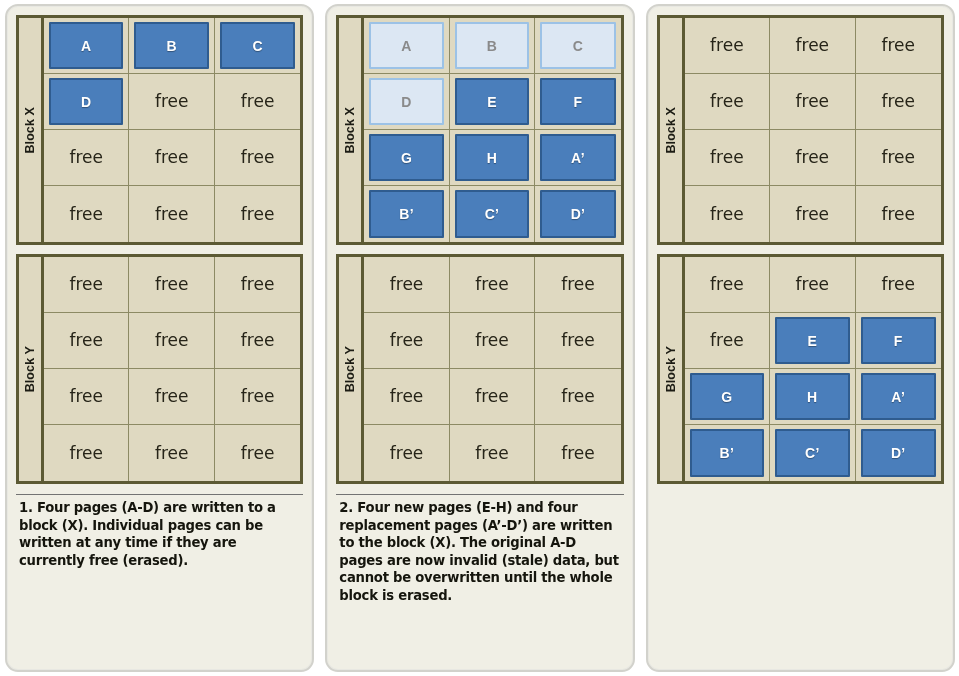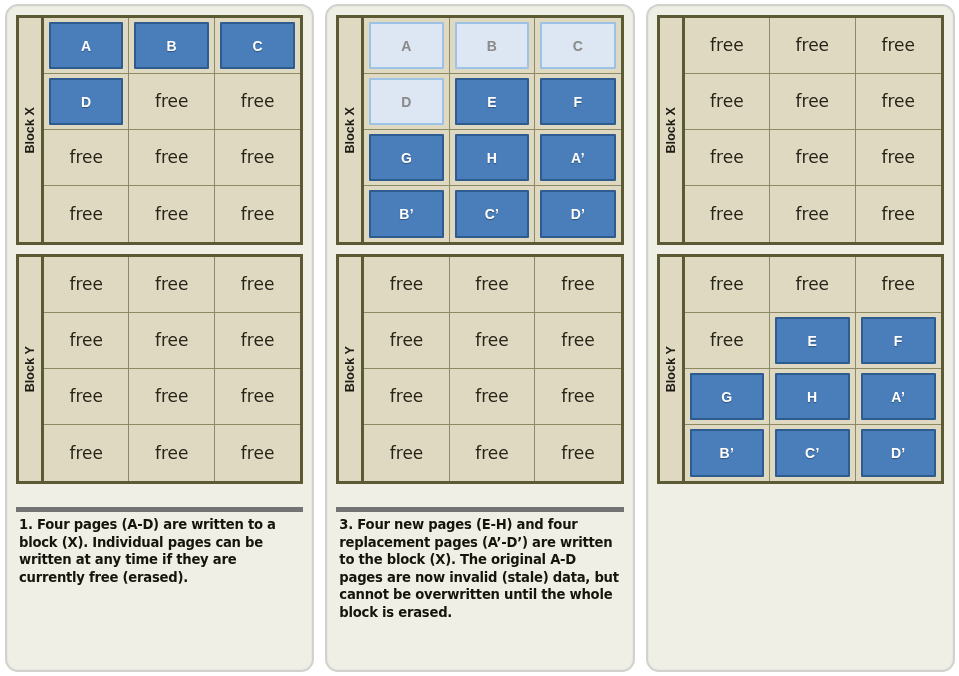--- a/index.html
+++ b/index.html
@@ -107,23 +107,23 @@
   }
   .chip-stale {
     background: #dce7f3;
     border: 2px solid #9cc2e6;
     color: #8a8a8a;
     text-shadow: none;
   }
 
   
   .caption {
-    margin-top: 23px;
+    margin-top: 10px;
     padding: 4px 2px 10px 3px;
-    border-top: 5px solid #737373;
+    border-top: 1px solid #737373;
     font-family: "DejaVu Sans", sans-serif;
     font-size: 13.2px;
     font-weight: bold;
     line-height: 1.33;
     color: #15150d;
     letter-spacing: -0.25px;
     flex: 1 1 auto;
   }
   .caption .gc { font-style: italic; font-weight: bold; }
 </style>
@@ -300,21 +300,21 @@
             <span class="cell-free">free</span>
           </div>
           <div class="cell">
             <span class="cell-free">free</span>
           </div>
           <div class="cell">
             <span class="cell-free">free</span>
           </div>
         </div>
       </div>
-      <div class="caption"><span>3. Four new pages (E-H) and four replacement pages (A’-D’) are written to the block (X). The original A-D pages are now invalid (stale) data, but cannot be overwritten until the whole block is erased.</span></div>
+      <div class="caption"><span>2. Four new pages (E-H) and four replacement pages (A’-D’) are written to the block (X). The original A-D pages are now invalid (stale) data, but cannot be overwritten until the whole block is erased.</span></div>
     </div>
     <div class="panel">
       <div class="block">
         <div class="block-label">
           <span>Block X</span>
         </div>
         <div class="grid">
           <div class="cell">
             <span class="cell-free">free</span>
           </div>

